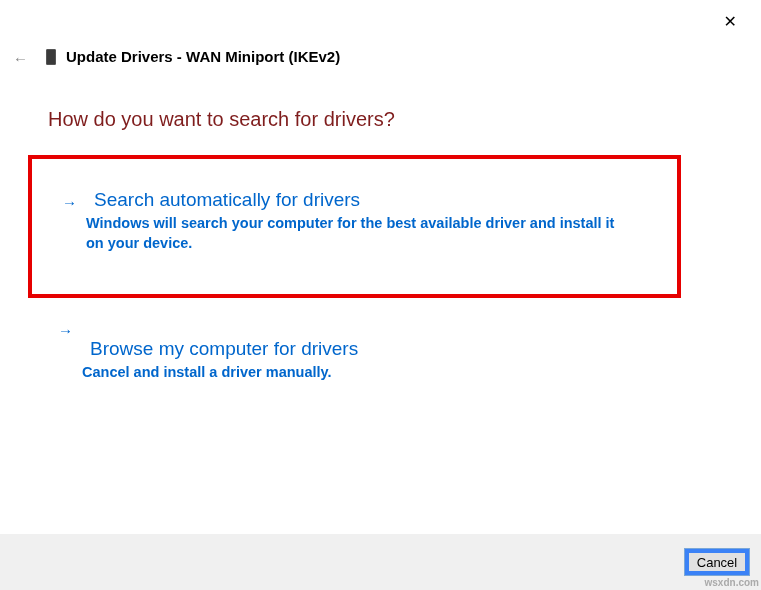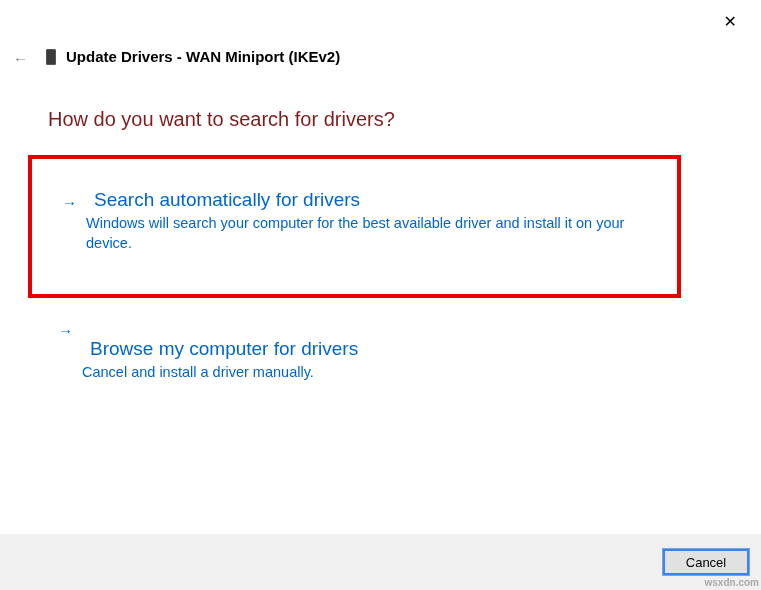--- a/index.html
+++ b/index.html
@@ -86,38 +86,39 @@
       font-size: 19px;
       margin-left: 32px;
       margin-bottom: 2px;
     }
     .opt-desc {
       color: #0066cc;
       font-size: 14.5px;
       margin-left: 24px;
       line-height: 1.4;
       max-width: 540px;
+      font-weight: bold;
     }
     .footer-bar {
       position: absolute;
       bottom: 0;
       left: 0;
       right: 0;
       height: 56px;
       background: #f0f0f0;
       display: flex;
       align-items: center;
       justify-content: flex-end;
       padding-right: 12px;
     }
     .cancel-btn {
-      width: 86px;
+      width: 64px;
       height: 26px;
       background: #e1e1e1;
-      border: 2px solid #3b82f6;
+      border: 4px solid #3b82f6;
       font-size: 13px;
       font-family: inherit;
       cursor: pointer;
       outline: 1px solid #7aa7d8;
     }
     .watermark {
       position: absolute;
       bottom: 2px;
       right: 2px;
       font-size: 10px;

